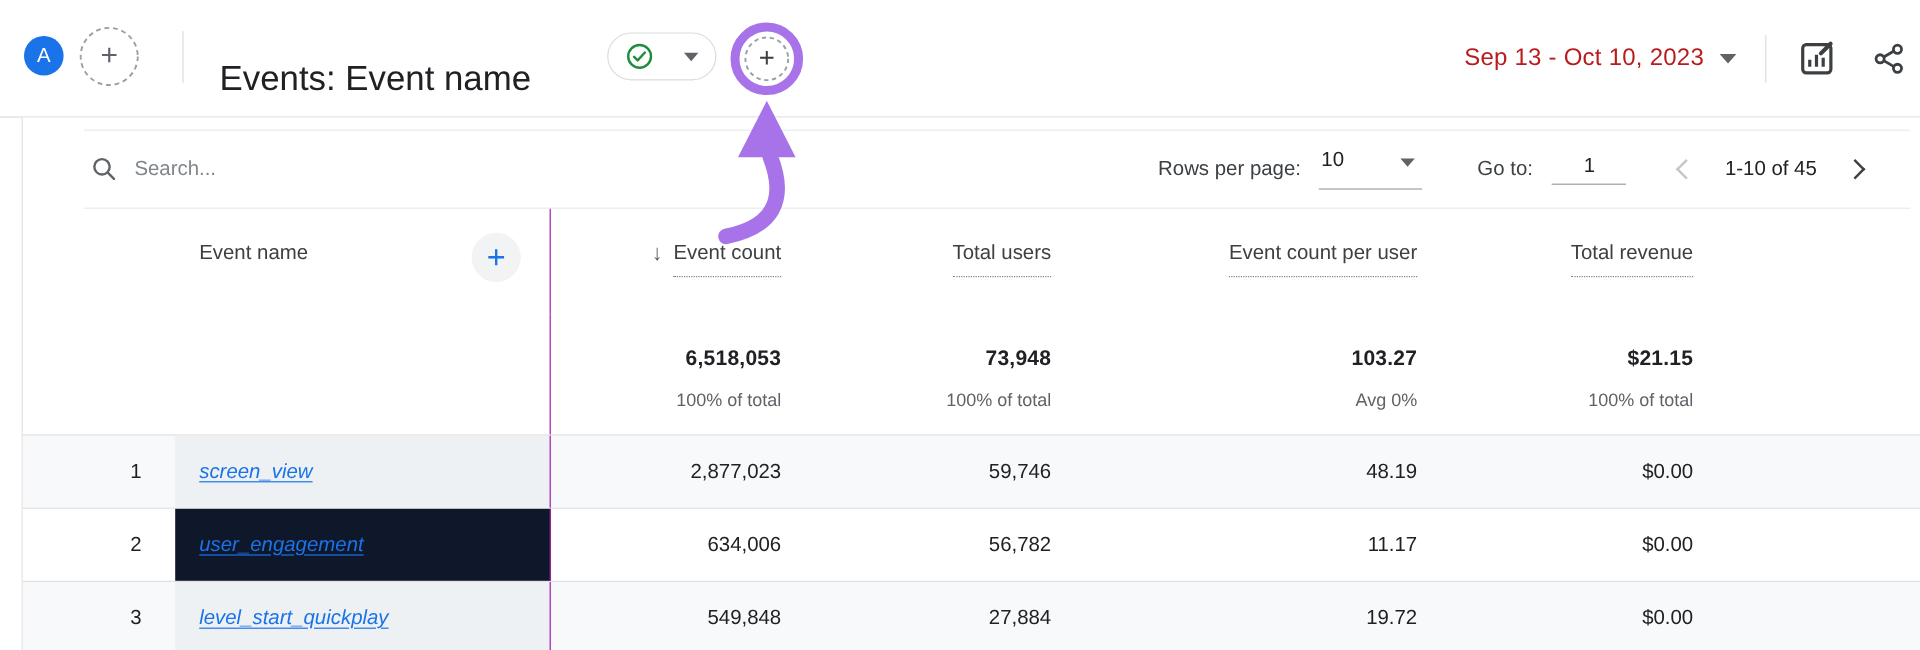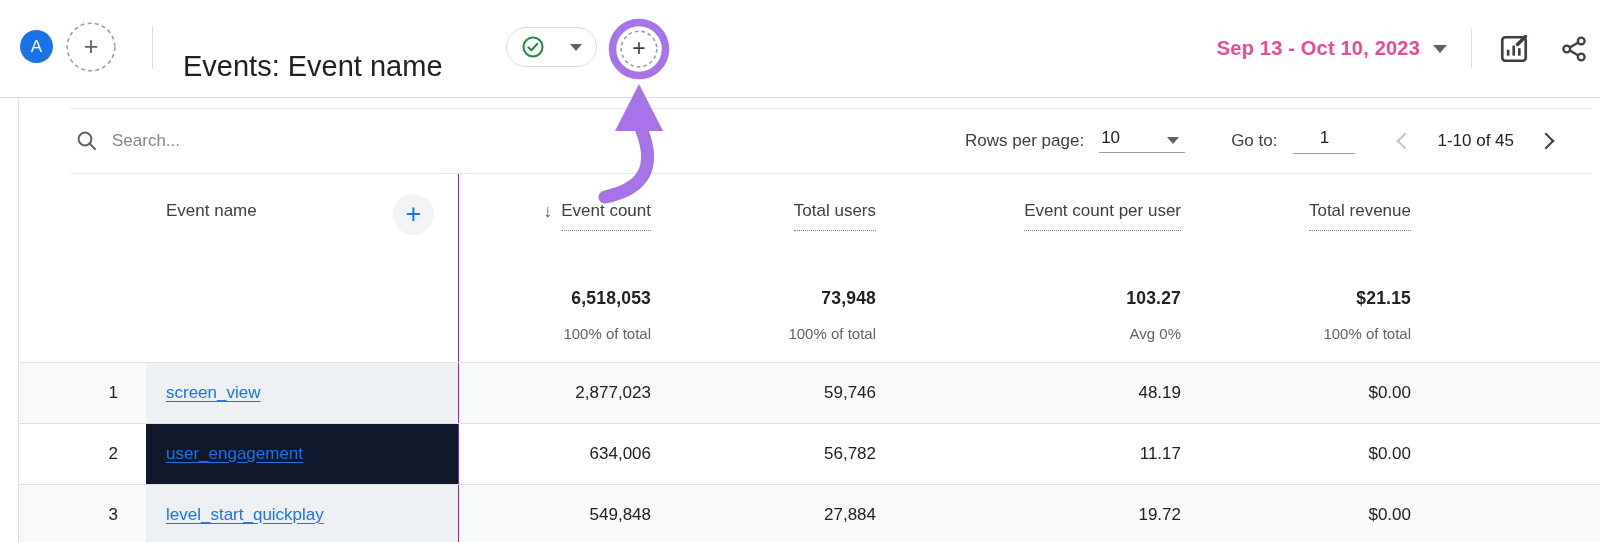--- a/index.html
+++ b/index.html
@@ -25,42 +25,42 @@
   .report-title { position:absolute; left:183px; top:48px; font-size:29px; line-height:36px; color:#202124; }
   .check-pill { position:absolute; left:506px; top:27px; width:91px; height:40px;
     border:1px solid #dadce0; border-radius:20px; background:#fff;
     display:flex; align-items:center; justify-content:space-between; padding:0 14px; }
   .caret-down { width:0; height:0; border-left:7px solid transparent; border-right:7px solid transparent;
     border-top:8px solid #5f6368; }
   .caret-small { border-left:6px solid transparent; border-right:6px solid transparent; border-top:7px solid #5f6368; }
 
   .topbar-right { position:absolute; right:6px; top:0; height:97px; display:flex; align-items:center; }
   .date-badge { background:#f1f3f4; border-radius:4px; padding:7px 11px; font-size:16px; color:#3c4043; margin-right:12px; }
-  .date-range { font-size:20px; font-weight:700; color:#ec4899; letter-spacing:0.2px; margin-right:13px; }
+  .date-range { font-size:20px; font-weight:400; color:#b91c1c; letter-spacing:0.2px; margin-right:13px; }
   .date-caret { margin-right:24px; }
   .vrule-right { position:relative; width:1px; height:40px; background:#dadce0; margin-right:26px; }
   .icon-btn { display:flex; align-items:center; justify-content:center; }
   .insights-btn { margin-right:30px; }
   .share-btn { margin-right:6px; }
 
   .page-rule { position:absolute; top:97px; left:0; width:100%; height:1px; background:#dadce0; }
 
   
   .card { position:absolute; top:98px; left:18px; right:0; bottom:0; border-left:1px solid #e0e0e0; background:#fff; }
 
   .toolbar { margin:10px 8px 0 51px; height:66px; border-top:1px solid #e8eaed; border-bottom:1px solid #e8eaed;
     display:flex; align-items:center; padding:0 40px 0 6px; }
   .search-icon { margin-right:14px; flex:none; }
   .search-input { flex:1; border:none; outline:none; font-size:17px; color:#202124;
     font-family:"Liberation Sans","DejaVu Sans",sans-serif; background:transparent; }
   .search-input::placeholder { color:#80868b; }
   .tb-label { font-size:17px; color:#3c4043; white-space:nowrap; }
   .rows-label { margin-right:15px; }
   .select-box { width:86px; border-bottom:1px solid #9aa0a6; display:flex; align-items:flex-end;
-    justify-content:space-between; padding:0 6px 6px 2px; margin-right:46px; cursor:pointer; }
+    justify-content:space-between; padding:0 6px 16px 2px; margin-right:46px; cursor:pointer; }
   .select-value { font-size:17px; color:#202124; line-height:1; }
   .select-box .caret-small { margin-bottom:2px; }
   .goto-label { margin-right:16px; }
   .goto-input { width:62px; border:none; outline:none; border-bottom:1px solid #9aa0a6; text-align:center;
     font-size:17px; color:#202124; padding-bottom:5px; margin-right:44px; background:transparent;
     font-family:"Liberation Sans","DejaVu Sans",sans-serif; }
   .chev { width:12px; height:12px; border-top:2.6px solid #3c4043; border-right:2.6px solid #3c4043; flex:none; }
   .chev-left { transform:rotate(-135deg); border-color:#c4c7c5; margin-right:26px; }
   .page-range { font-size:17px; color:#202124; margin-right:26px; white-space:nowrap; }
   .chev-right { transform:rotate(45deg); }
@@ -82,21 +82,21 @@
   .total-cell { padding:26px 30px 0 0; display:flex; flex-direction:column; align-items:flex-end; }
   .total-num { font-size:17.5px; font-weight:700; color:#202124; letter-spacing:0.2px; }
   .total-sub { font-size:15px; color:#5f6368; margin-top:16px; }
   .data-row { height:61px; border-top:1px solid #e0e0e0; align-items:center; }
   .row-odd { background:#f8f9fa; }
   .row-odd .cell-name { background:#eef1f3; }
   .row-even { background:#fff; }
   .row-even .cell-name { background:#0f172a; }
   .num-cell { text-align:right; padding-right:28px; font-size:17px; color:#202124; }
   .name-cell { padding-left:20px; height:100%; display:flex; align-items:center; }
-  .event-link { font-size:17px; color:#1a73e8; text-decoration:underline; text-underline-offset:3px; }
+  .event-link { font-size:17px; color:#1a73e8; text-decoration:underline; text-underline-offset:3px;font-style:italic; }
   .val-cell { text-align:right; padding-right:30px; font-size:17px; color:#202124; }
 
   
   .annotation-overlay { position:absolute; inset:0; width:1600px; height:542px; pointer-events:none; z-index:10; }
 </style>
 </head>
 <body>
 
 <div class="screen">
 

